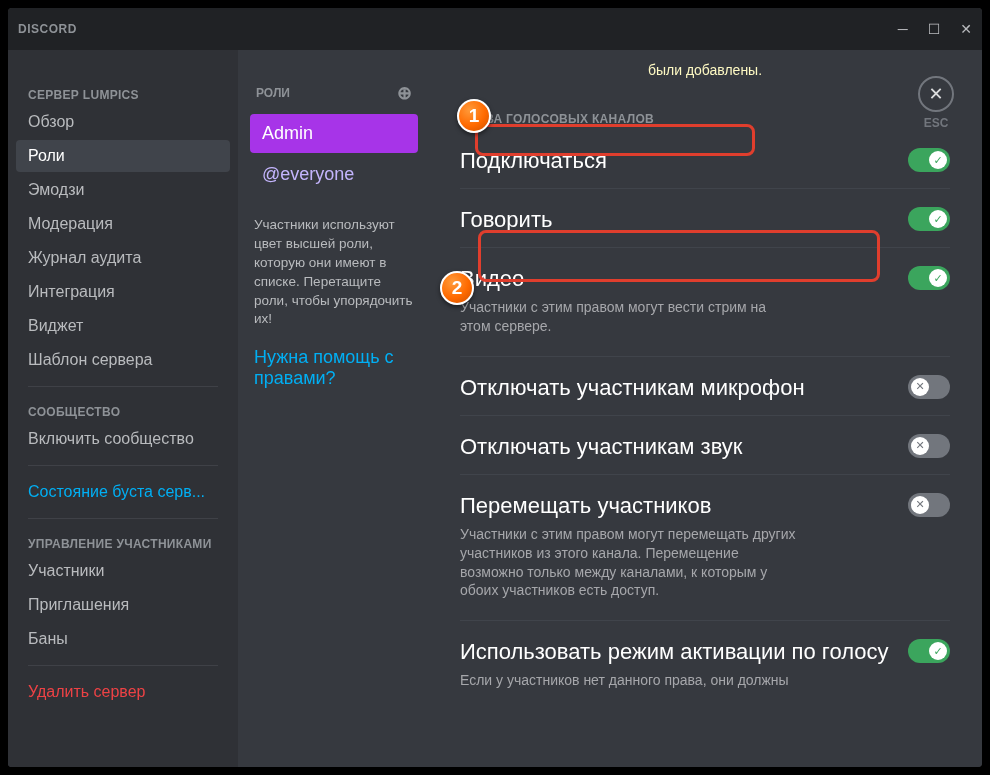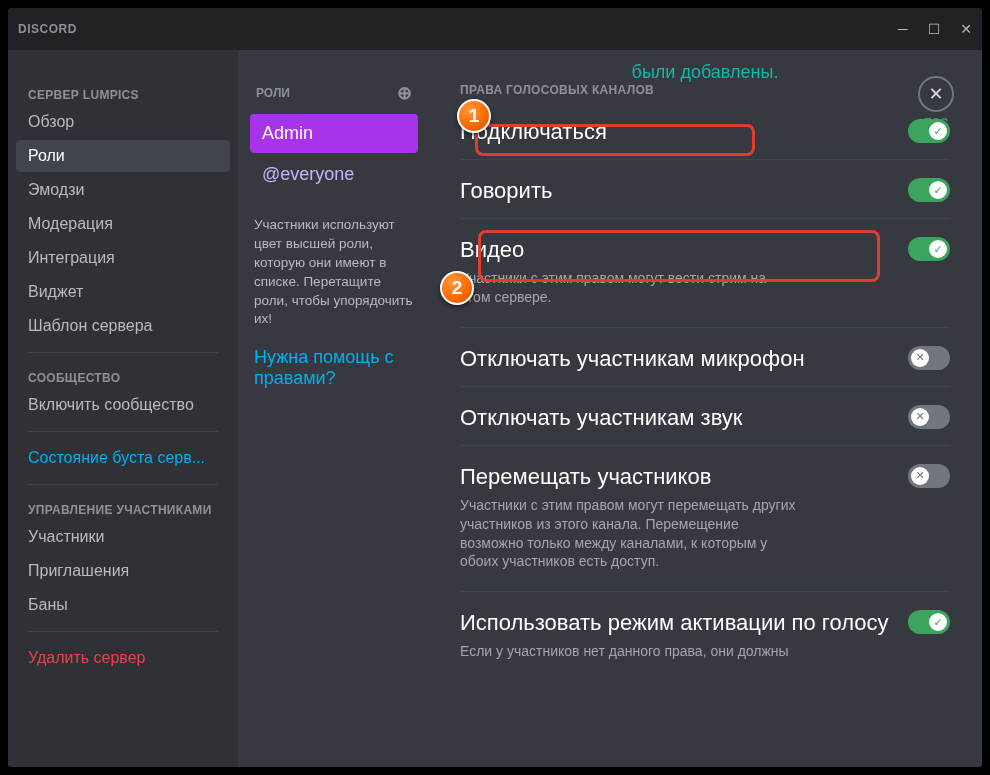--- a/index.html
+++ b/index.html
@@ -22,21 +22,21 @@
   .rolescol { width: 190px; padding: 32px 10px 10px 12px; color: #b9bbbe; }
   .roleshead { display: flex; align-items: center; justify-content: space-between; color: #8e9297; font-size: 12px; font-weight: 700; padding: 0 6px 10px 6px; }
   .addicon { color: #8e9297; font-size: 18px; cursor: pointer; }
   .role-item { padding: 9px 12px; border-radius: 4px; font-size: 18px; cursor: pointer; margin-bottom: 2px; }
   .role-item.selected { background: #a734e8; color: #fff; }
   .role-item.gray { color: #c4b5fd; }
   .role-hint { font-size: 13.5px; color: #b9bbbe; line-height: 1.4; margin-top: 22px; padding: 0 4px; }
   .help-link { color: #00aff4; font-size: 18px; margin-top: 18px; display: block; padding: 0 4px; cursor: pointer; }
   
   .maincol { flex: 1; padding: 12px 32px 10px 32px; position: relative; color: #dcddde; overflow: hidden; }
-  .top-hint { font-size: 18px; color: #14b8a6; text-align: center; }
+  .top-hint { font-size: 14px; color: #fef9c3; text-align: center; margin-bottom: 34px; }
   .esc-wrap { position: absolute; top: 26px; right: 28px; text-align: center; }
   .esc-circle { width: 36px; height: 36px; border: 2px solid #72767d; border-radius: 50%; display: flex; align-items: center; justify-content: center; color: #dcddde; font-size: 18px; cursor: pointer; margin: 0 auto 4px; }
   .esc-label { color: #72767d; font-size: 12px; font-weight: 600; }
   .perm-section-title { color: #8e9297; font-size: 12px; font-weight: 700; letter-spacing: 0.3px; margin: 0 0 22px 0; }
   .perm-row { display: flex; align-items: flex-start; justify-content: space-between; margin-bottom: 10px; }
   .perm-title { color: #fff; font-size: 22px; font-weight: 500; }
   .perm-desc { color: #a6a7ab; font-size: 14px; margin-top: 6px; margin-bottom: 6px; line-height: 1.35; max-width: 340px; }
   .perm-sep { height: 1px; background: #40444b; margin: 14px 0 18px 0; }
   .toggle { width: 42px; height: 24px; border-radius: 14px; position: relative; flex-shrink: 0; cursor: pointer; margin-top: 0; }
   .toggle .knob { width: 18px; height: 18px; border-radius: 50%; background: #fff; position: absolute; top: 3px; display: flex; align-items: center; justify-content: center; font-size: 11px; }
@@ -67,20 +67,21 @@
   </div>
 
   <div class="app">
 
     <div class="leftnav">
       <div class="section-head">СЕРВЕР LUMPICS</div>
       <div class="nav-item">Обзор</div>
       <div class="nav-item selected">Роли</div>
       <div class="nav-item">Эмодзи</div>
       <div class="nav-item">Модерация</div>
+      <div class="nav-item">Журнал аудита</div>
       <div class="nav-item">Интеграция</div>
       <div class="nav-item">Виджет</div>
       <div class="nav-item">Шаблон сервера</div>
       <div class="divider"></div>
       <div class="section-head">СООБЩЕСТВО</div>
       <div class="nav-item">Включить сообщество</div>
       <div class="divider"></div>
       <div class="nav-item link">Состояние буста серв...</div>
       <div class="divider"></div>
       <div class="section-head">УПРАВЛЕНИЕ УЧАСТНИКАМИ</div>

